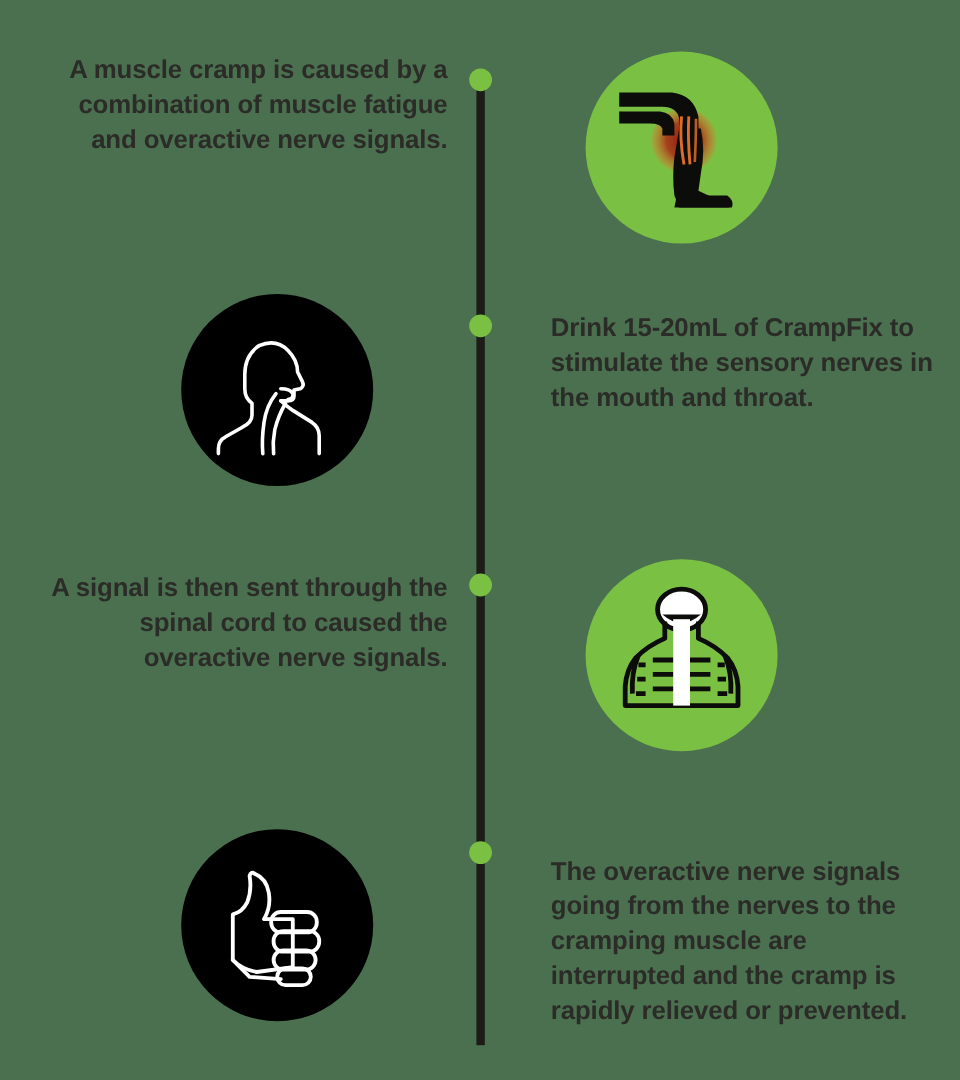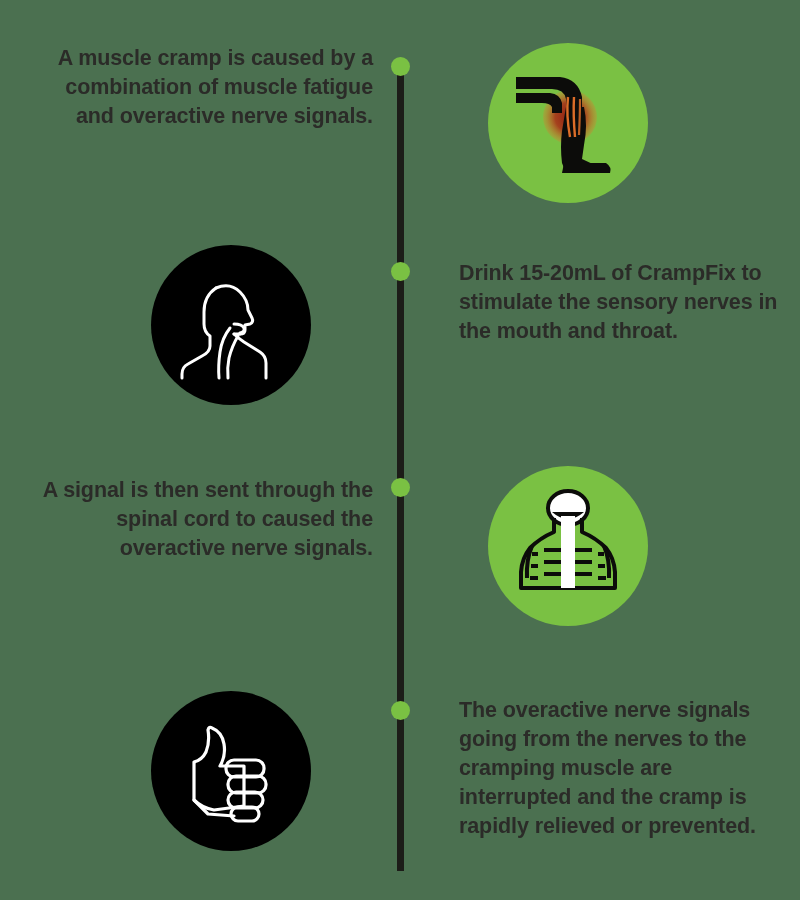--- a/index.html
+++ b/index.html
@@ -69,21 +69,21 @@
   }
   .text-right {
     left: 437px;
     width: 330px;
     text-align: left;
     margin-left: 22px;
   }
   .t1 { top: 4px; }
   .t2 { top: 14px; }
   .t3 { top: 14px; }
-  .t4 { top: 8px; }
+  .t4 { top: 24px; }
 
   
   .icon-circle {
     position: absolute;
     width: 160px;
     height: 160px;
     border-radius: 50%;
     display: flex;
     align-items: center;
     justify-content: center;

